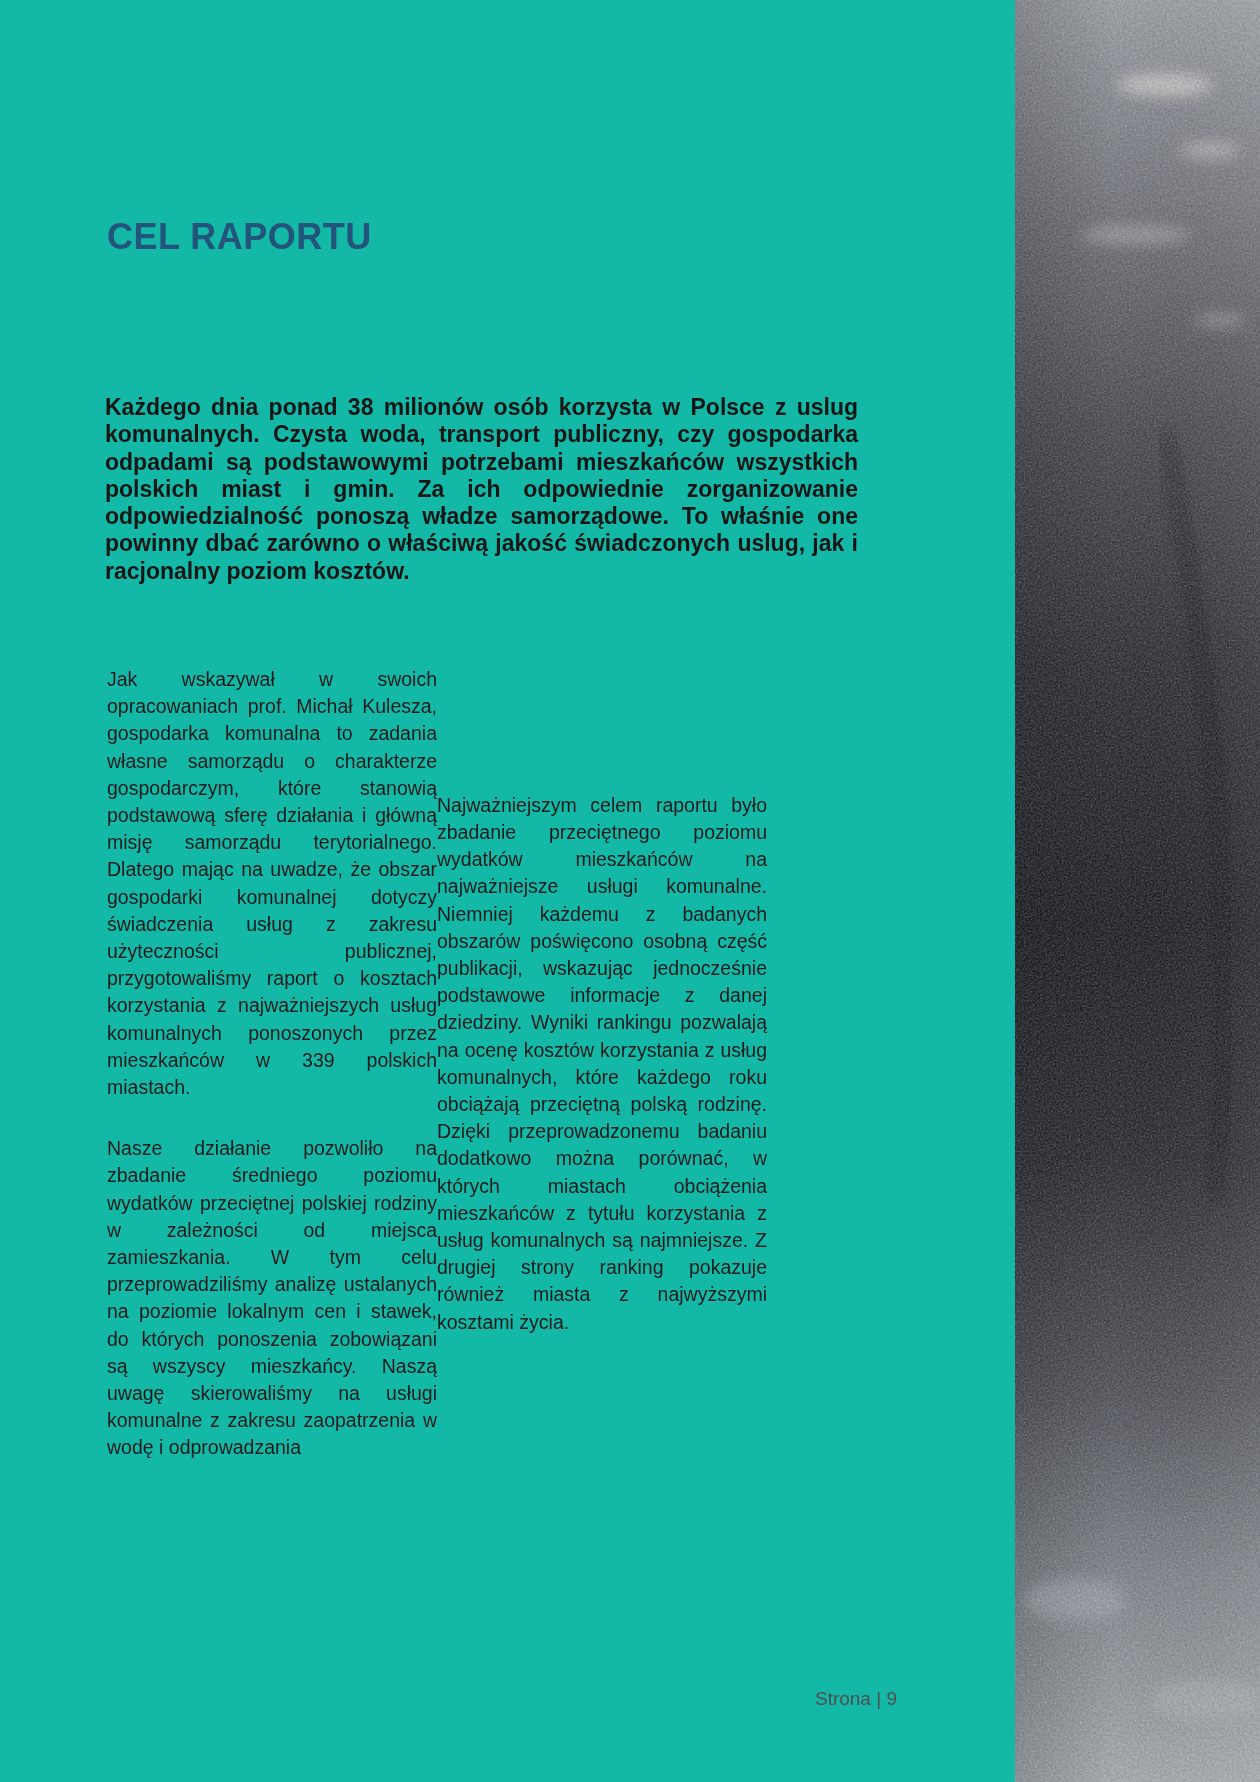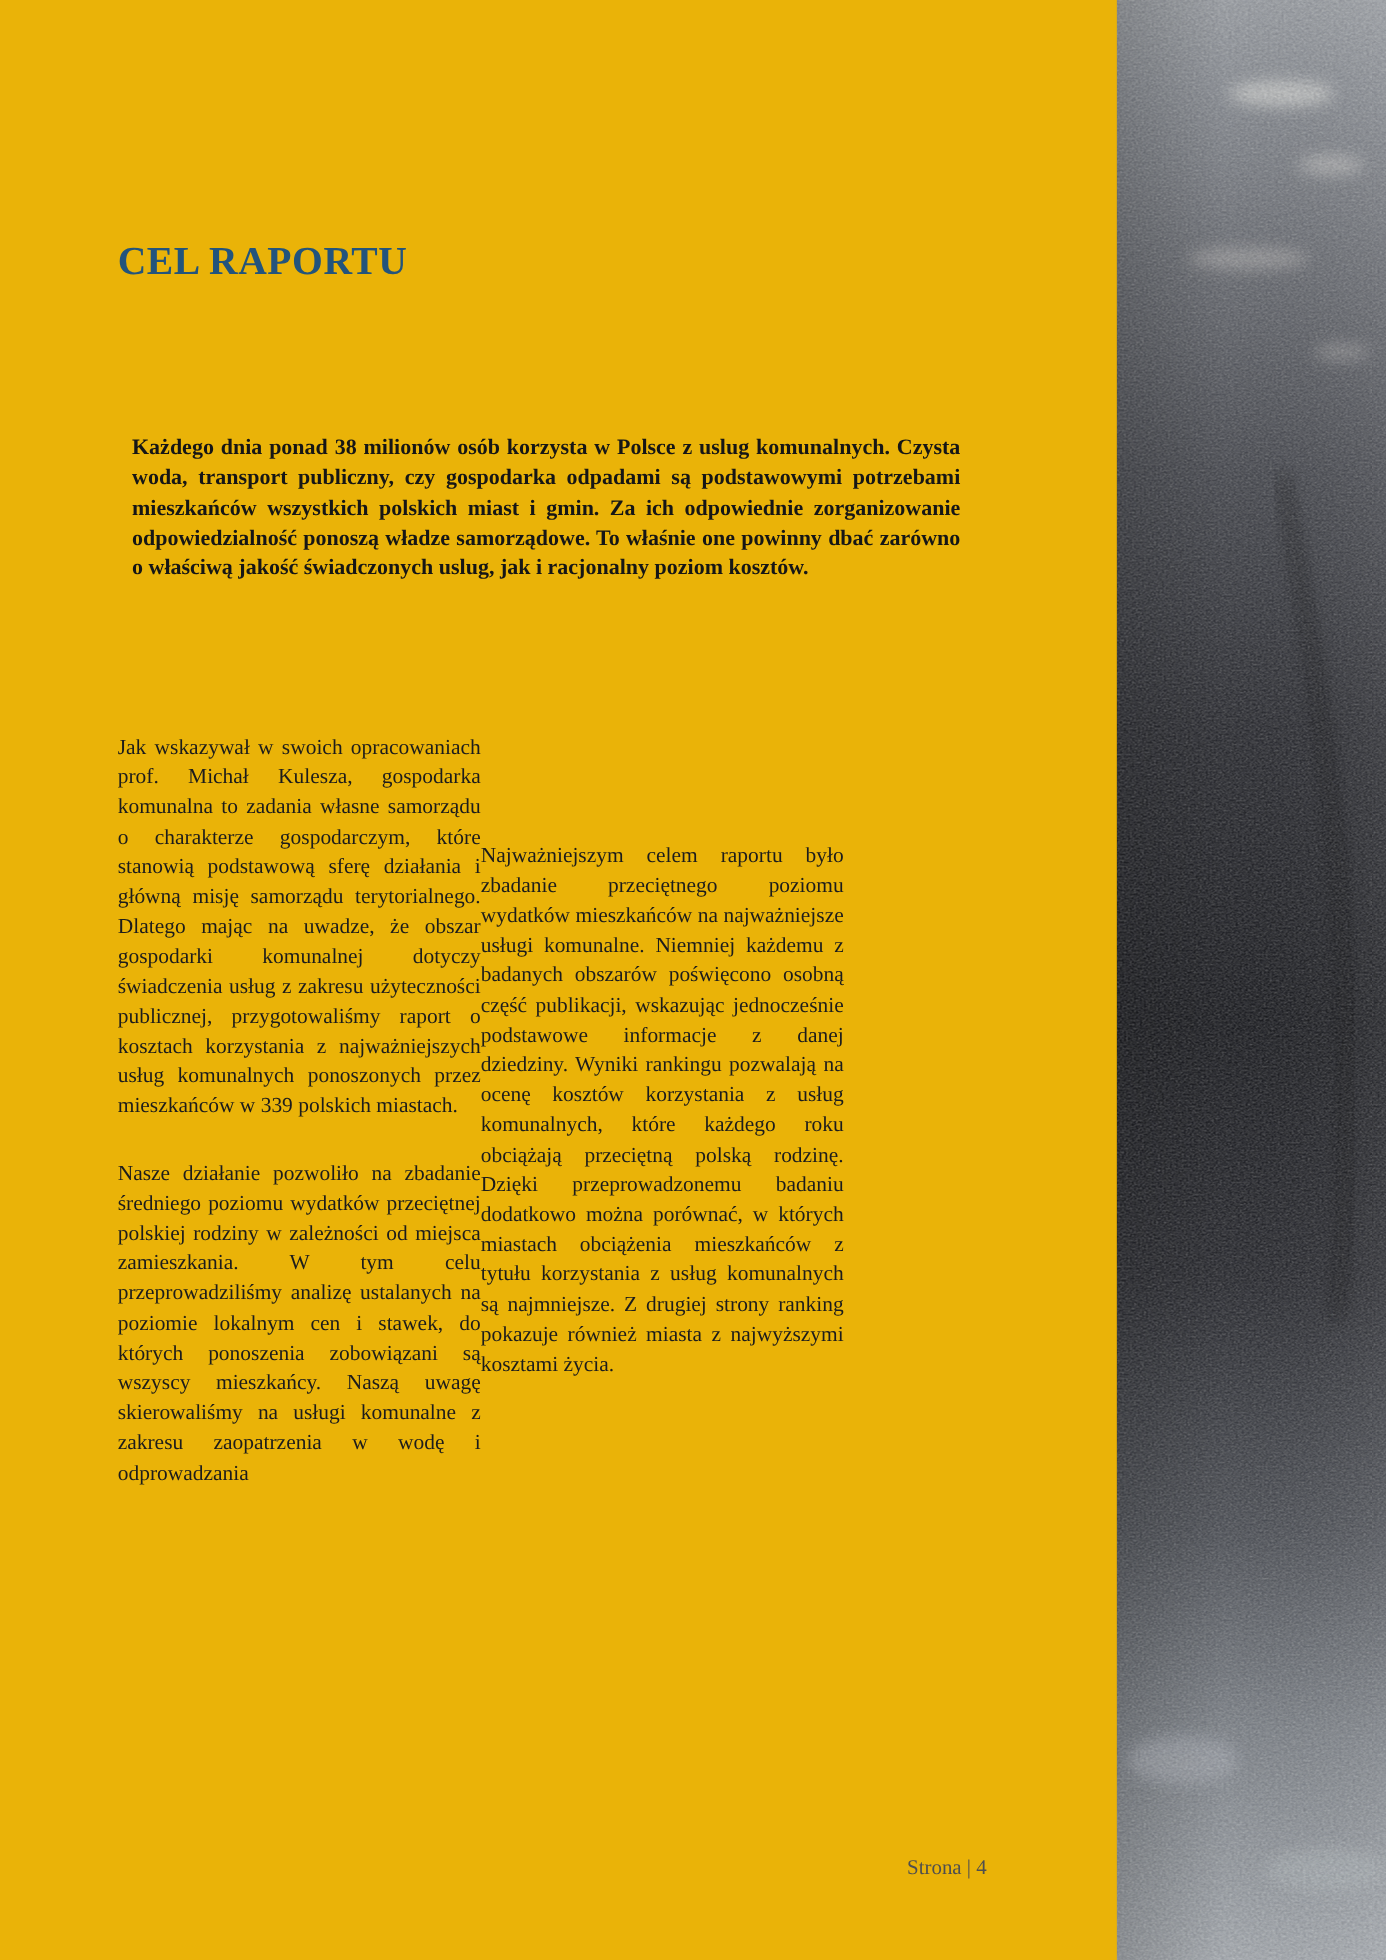--- a/index.html
+++ b/index.html
@@ -4,42 +4,42 @@
 <style>
   html, body {
     margin: 0;
     padding: 0;
     background: #ffffff;
   }
   .page {
     position: relative;
     width: 1260px;
     height: 1782px;
-    background: #eab308;
+    background: #14b8a6;
     overflow: hidden;
-    font-family: Liberation Serif, serif;
+    font-family: Liberation Sans, sans-serif;
     color: var(--body-color, #1c1c1c);
   }
   .title {
     position: absolute;
     left: 107px;
     top: 216px;
     margin: 0;
     font-size: 36px;
     font-weight: 700;
     letter-spacing: 0.5px;
     color: var(--heading-color, #23547c);
   }
   .intro {
     position: absolute;
-    left: 120px;
+    left: 105px;
     top: 394px;
     width: 753px;
     margin: 0;
-    font-size: 20px;
+    font-size: 23px;
     line-height: 27.3px;
     font-weight: 700;
     text-align: justify;
     color: #161616;
   }
   .columns {
     position: absolute;
     left: 107px;
     top: 666px;
     width: 753px;
@@ -88,21 +88,21 @@
   <div class="columns">
     <div class="col">
       <p>Jak wskazywał w swoich opracowaniach prof. Michał Kulesza, gospodarka komunalna to zadania własne samorządu o charakterze gospodarczym, które stanowią podstawową sferę działania i główną misję samorządu terytorialnego. Dlatego mając na uwadze, że obszar gospodarki komunalnej dotyczy świadczenia usług z zakresu użyteczności publicznej, przygotowaliśmy raport o kosztach korzystania z najważniejszych usług komunalnych ponoszonych przez mieszkańców w 339 polskich miastach.</p>
       <p>Nasze działanie pozwoliło na zbadanie średniego poziomu wydatków przeciętnej polskiej rodziny w zależności od miejsca zamieszkania. W tym celu przeprowadziliśmy analizę ustalanych na poziomie lokalnym cen i stawek, do których ponoszenia zobowiązani są wszyscy mieszkańcy. Naszą uwagę skierowaliśmy na usługi komunalne z zakresu zaopatrzenia w wodę i odprowadzania</p>
     </div>
     <div class="col">
       <p>Najważniejszym celem raportu było zbadanie przeciętnego poziomu wydatków mieszkańców na najważniejsze usługi komunalne. Niemniej każdemu z badanych obszarów poświęcono osobną część publikacji, wskazując jednocześnie podstawowe informacje z danej dziedziny. Wyniki rankingu pozwalają na ocenę kosztów korzystania z usług komunalnych, które każdego roku obciążają przeciętną polską rodzinę. Dzięki przeprowadzonemu badaniu dodatkowo można porównać, w których miastach obciążenia mieszkańców z tytułu korzystania z usług komunalnych są najmniejsze. Z drugiej strony ranking pokazuje również miasta z najwyższymi kosztami życia.</p>
     </div>
   </div>
 
-  <div class="page-number">Strona | 4</div>
+  <div class="page-number">Strona | 9</div>
 
   <div class="photo-strip">
     <svg width="245" height="1782" viewBox="0 0 245 1782" preserveAspectRatio="none" xmlns="http://www.w3.org/2000/svg">
       <defs>
         <linearGradient id="stripGrad" x1="0" y1="0" x2="0" y2="1">
           <stop offset="0" stop-color="#9b9fa4"></stop>
           <stop offset="0.05" stop-color="#888c92"></stop>
           <stop offset="0.13" stop-color="#6b6e74"></stop>
           <stop offset="0.24" stop-color="#47494f"></stop>
           <stop offset="0.37" stop-color="#2a2b30"></stop>

